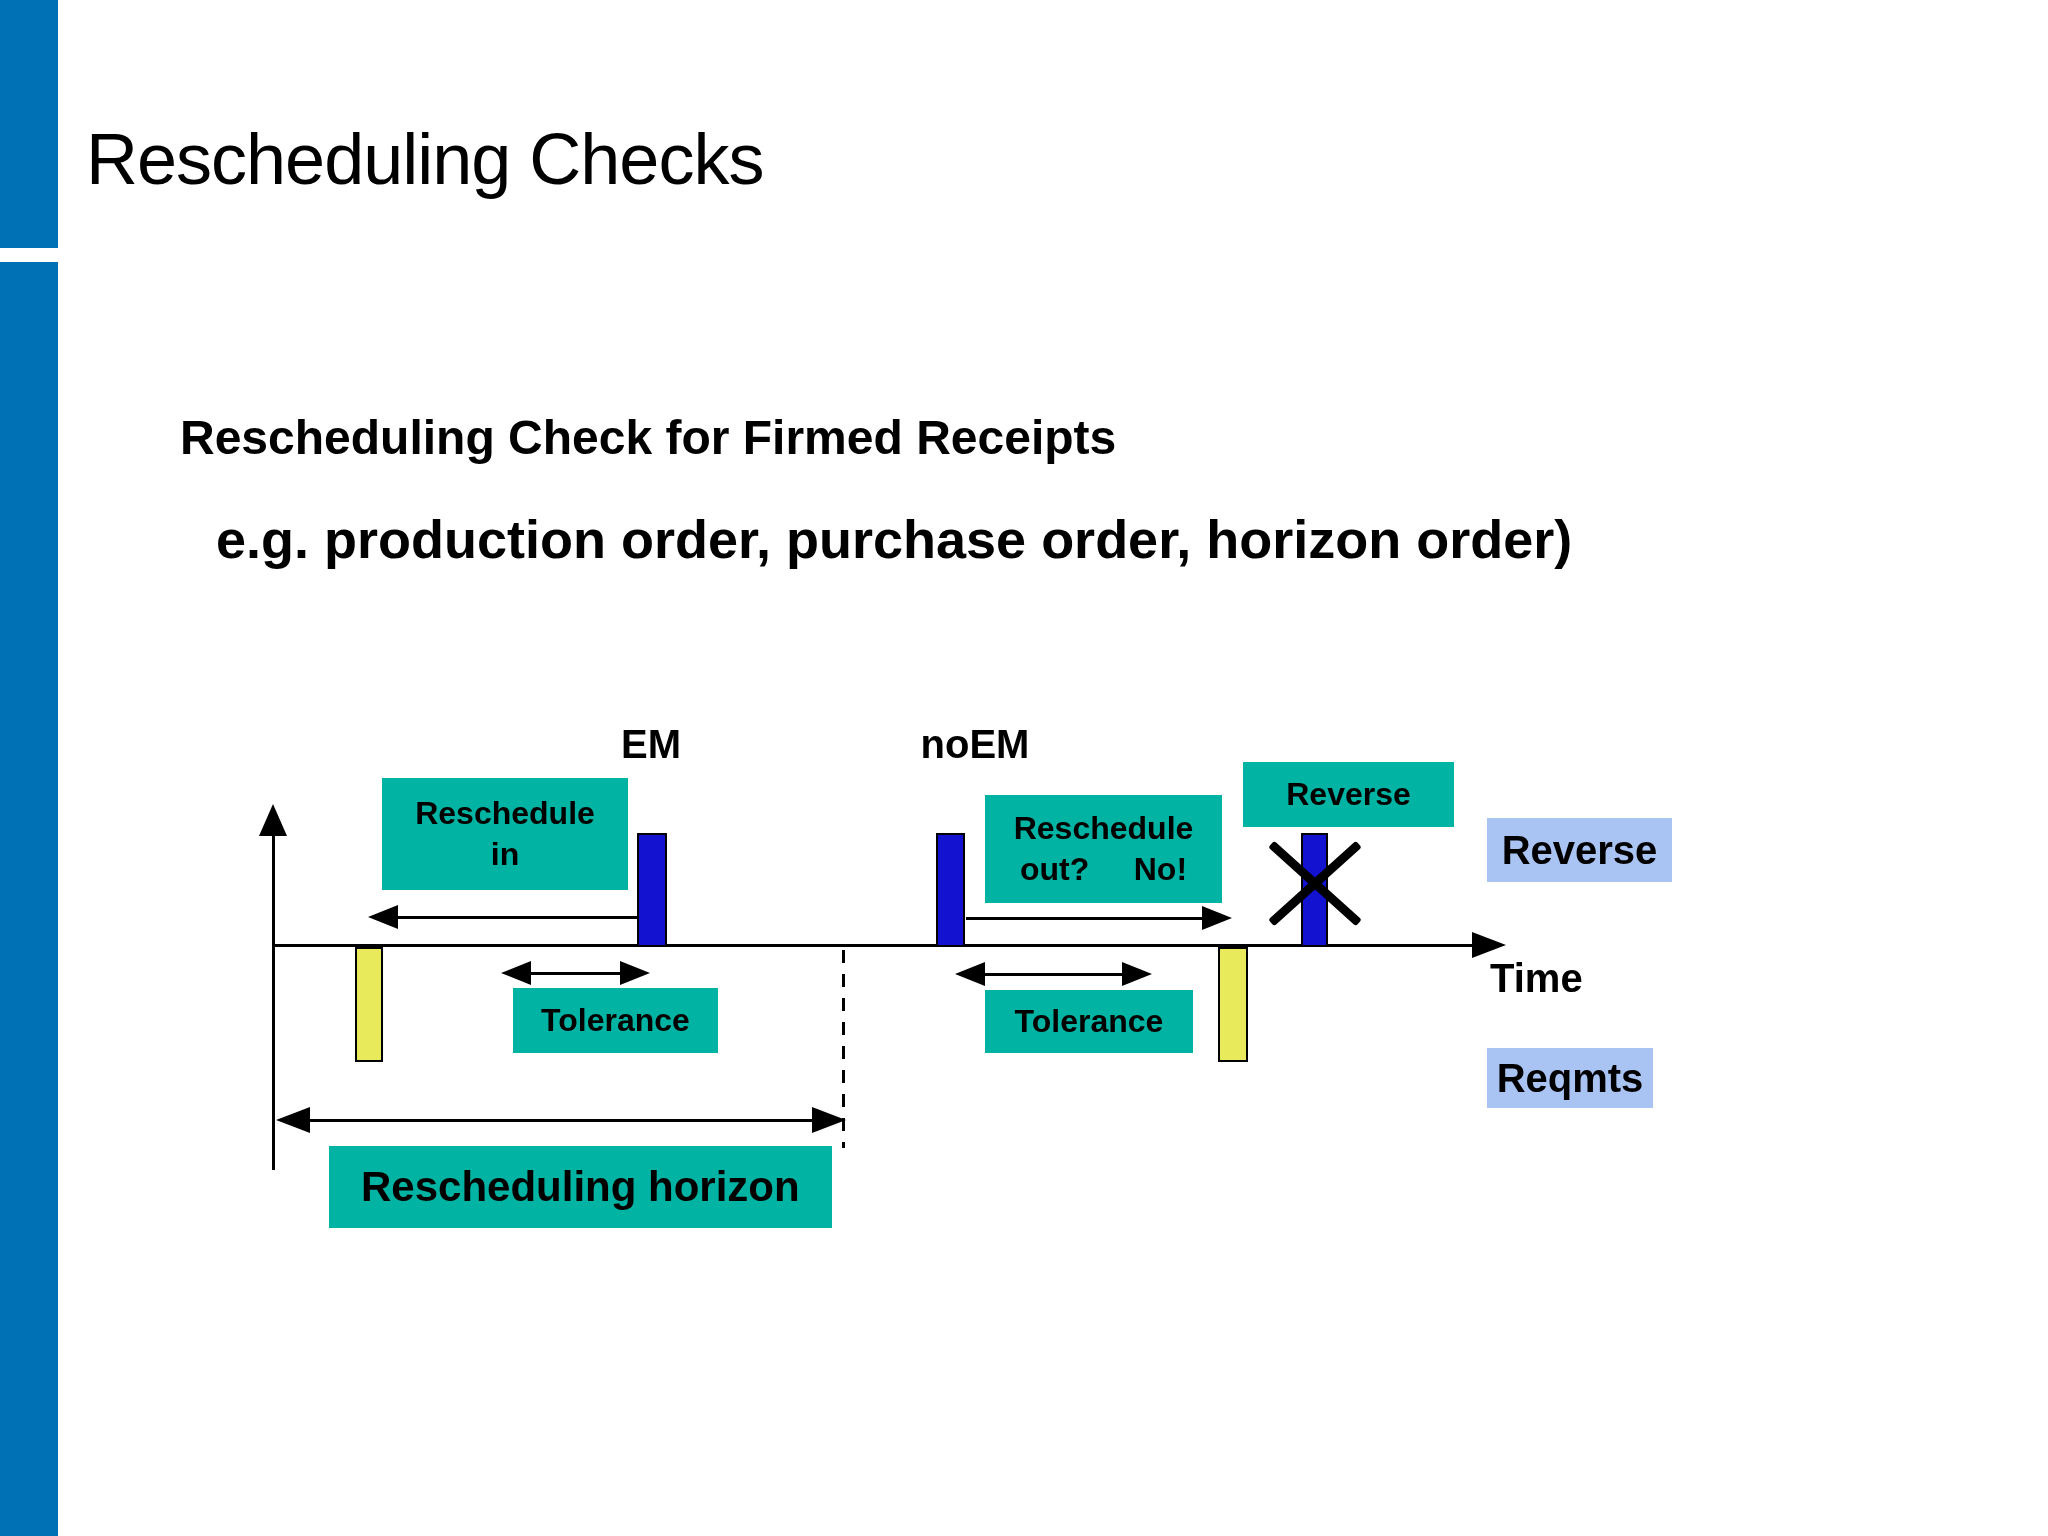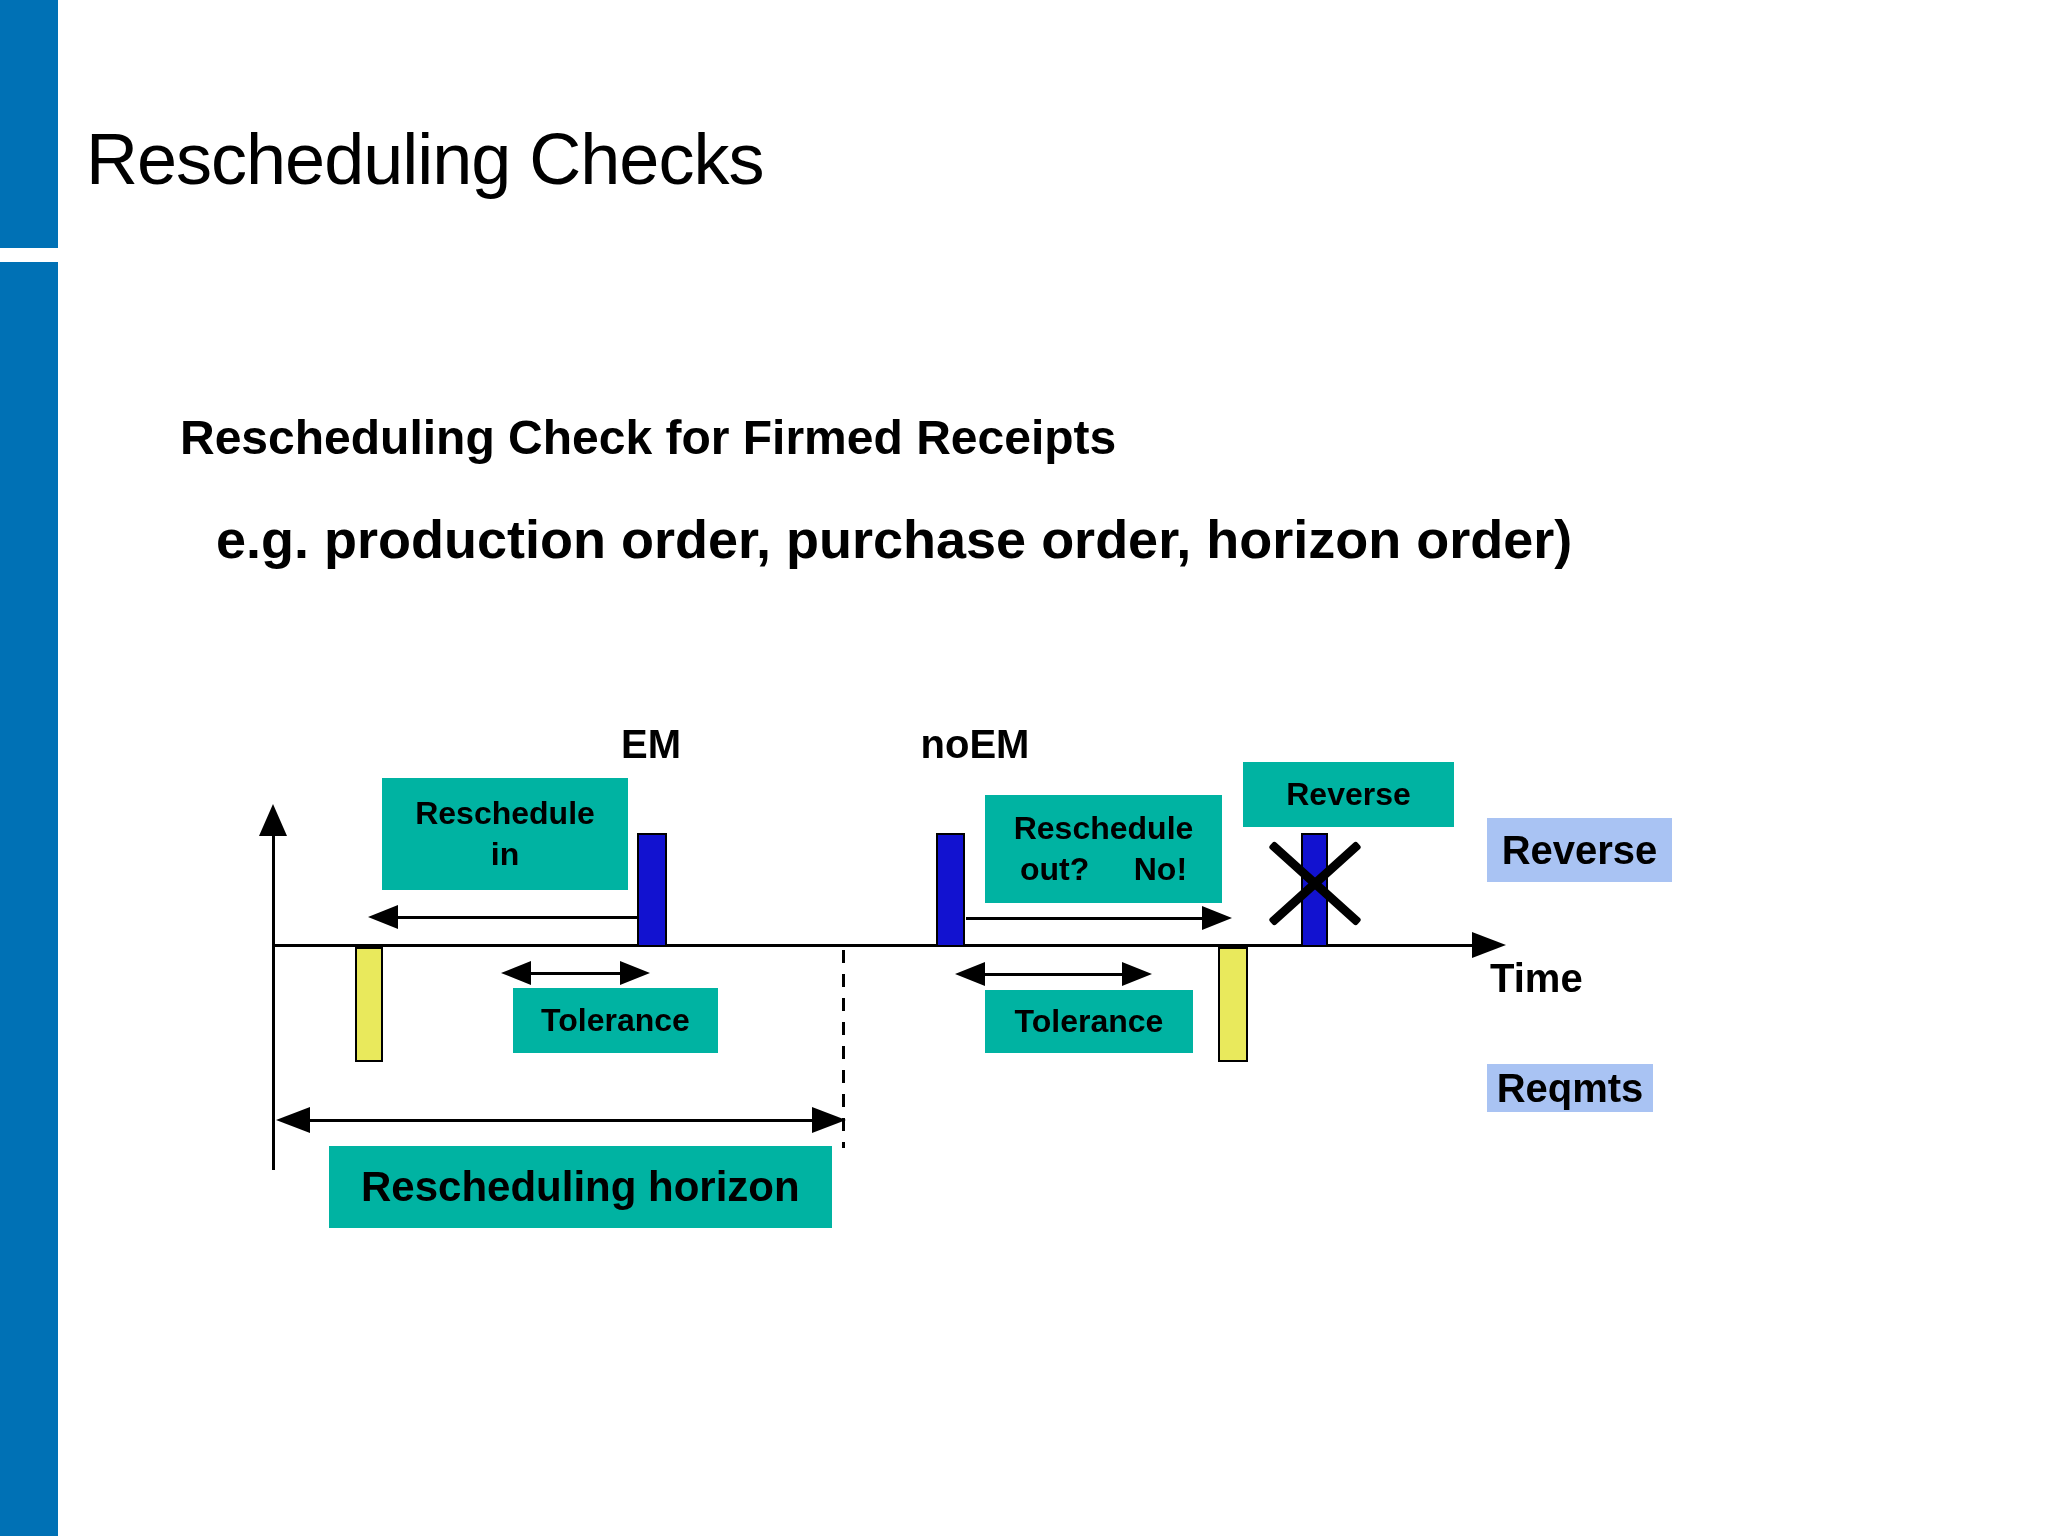--- a/index.html
+++ b/index.html
@@ -102,13 +102,13 @@
 <div class="abs bar blue" style="left:1301px;top:833px;width:27px;height:114px;"></div>
 <div class="abs x-stroke" style="left:1256px;top:879px;transform:rotate(42deg);"></div>
 <div class="abs x-stroke" style="left:1256px;top:879px;transform:rotate(-42deg);"></div>
 
 <div class="abs shaft-h" style="left:295px;top:1119px;width:532px;"></div>
 <div class="abs head left" style="left:276px;top:1107px;"></div>
 <div class="abs head right" style="left:812px;top:1107px;"></div>
 <div class="abs teal leftpad" style="left:329px;top:1146px;width:503px;height:82px;font-size:42px;">Rescheduling horizon</div>
 
 <div class="abs bluebox" style="left:1487px;top:818px;width:185px;height:64px;">Reverse</div>
-<div class="abs bluebox" style="left:1487px;top:1048px;width:166px;height:48px;margin-top:16px;">Reqmts</div>
+<div class="abs bluebox" style="left:1487px;top:1048px;width:166px;height:60px;">Reqmts</div>
 
 </body></html>

